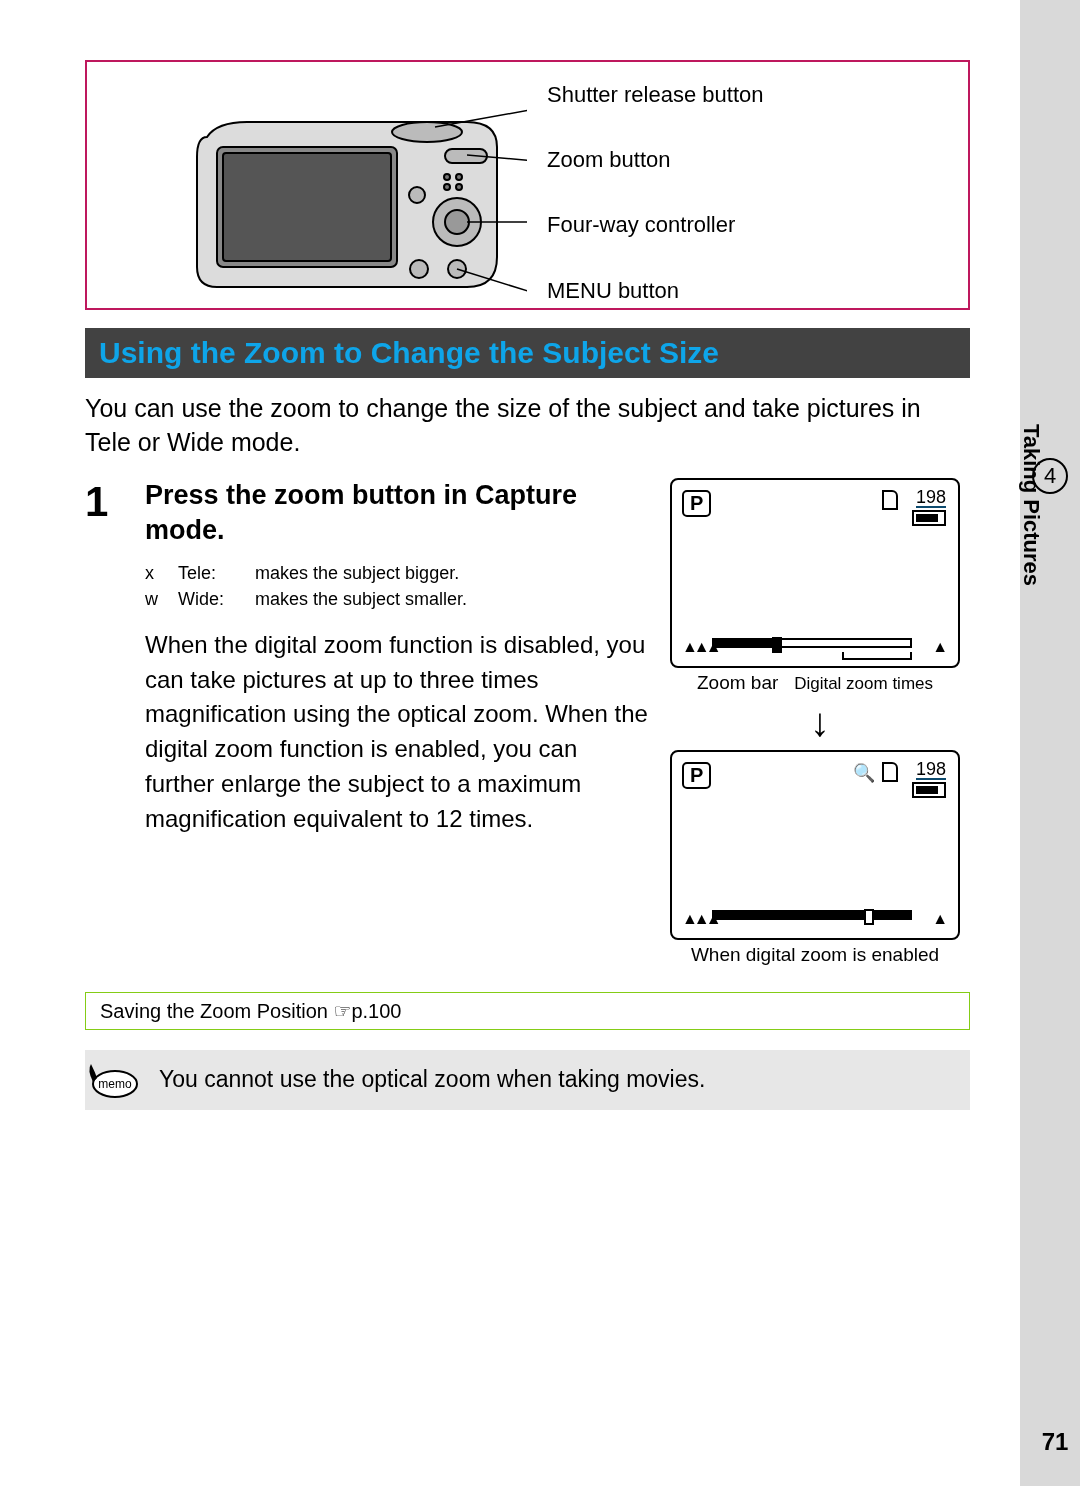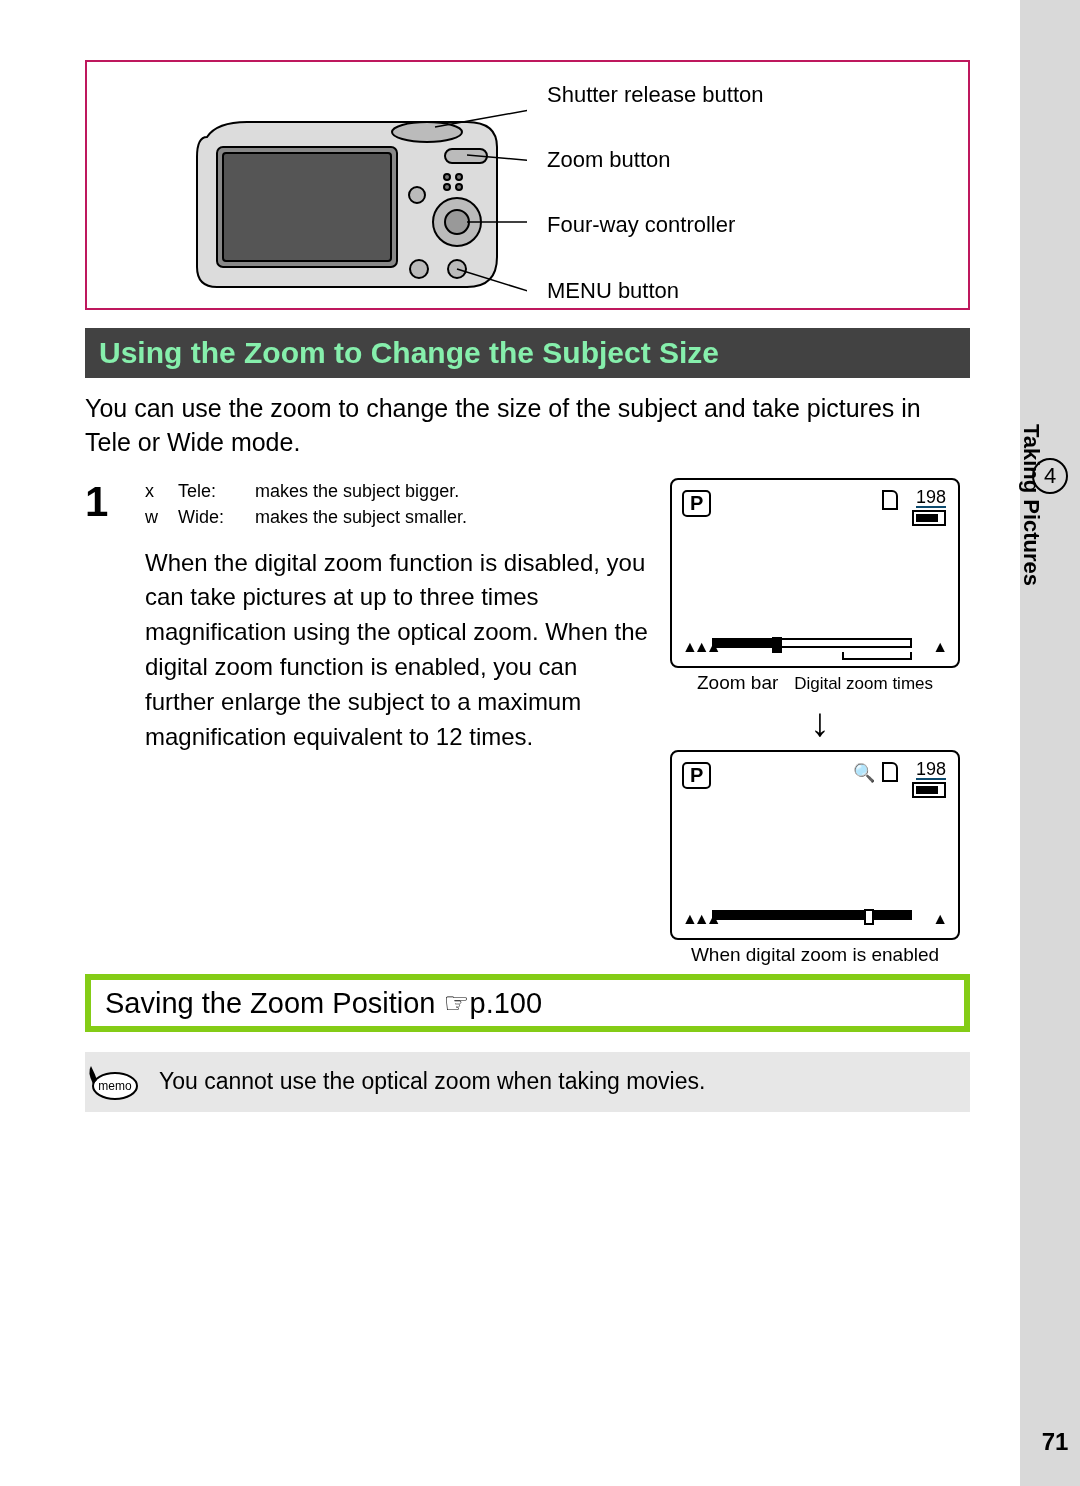--- a/index.html
+++ b/index.html
@@ -64,21 +64,21 @@
   .callout-labels {
     position: absolute;
     left: 460px;
     top: 15px;
     font-size: 22px;
     line-height: 1.6;
   }
   .callout-labels div { margin-bottom: 30px; }
   .section-bar {
     background: #424242;
-    color: #86efac;
+    color: #0ea5e9;
     font-size: 30px;
     font-weight: bold;
     padding: 8px 14px;
     margin-bottom: 14px;
   }
   .intro {
     font-size: 25px;
     line-height: 1.35;
     margin-bottom: 18px;
   }
@@ -163,23 +163,24 @@
   .comments {
     font-size: 19px;
     text-align: center;
     width: 290px;
     margin-bottom: 8px;
   }
   .arrow-down {
     text-align:center; font-size:40px; line-height:1; margin: 6px 0 8px 0;
   }
   .ref-box {
-    border: 6px solid #84cc16;
+    border: 1px solid #84cc16;
     padding: 6px 14px;
-    font-size: 29px;
+    font-size: 20px;
+    margin-top: 18px;
   }
   .memo-row {
     display:flex; align-items:center; gap: 18px;
     background:#e7e7e7;
     margin-top: 20px;
     padding: 10px 0;
   }
   .memo-icon-wrap { width:56px; display:flex; align-items:center; justify-content:center;}
   .memo-text { font-size:23px; }
   .page-num {
@@ -241,20 +242,21 @@
     </div>
   </div>
 
   <div class="section-bar">Using the Zoom to Change the Subject Size</div>
 
   <div class="intro">You can use the zoom to change the size of the subject and take pictures in Tele or Wide mode.</div>
 
   <div class="step-row">
     <div class="step-num">1</div>
     <div class="step-body">
+      <div class="step-title">Press the zoom button in Capture mode.</div>
       <div class="bullet-list">
         <div>
           <span class="sym">x</span>
           <span class="lbl">Tele:</span>
           <span>makes the subject bigger.</span>
         </div>
         <div>
           <span class="sym">w</span>
           <span class="lbl">Wide:</span>
           <span>makes the subject smaller.</span>

